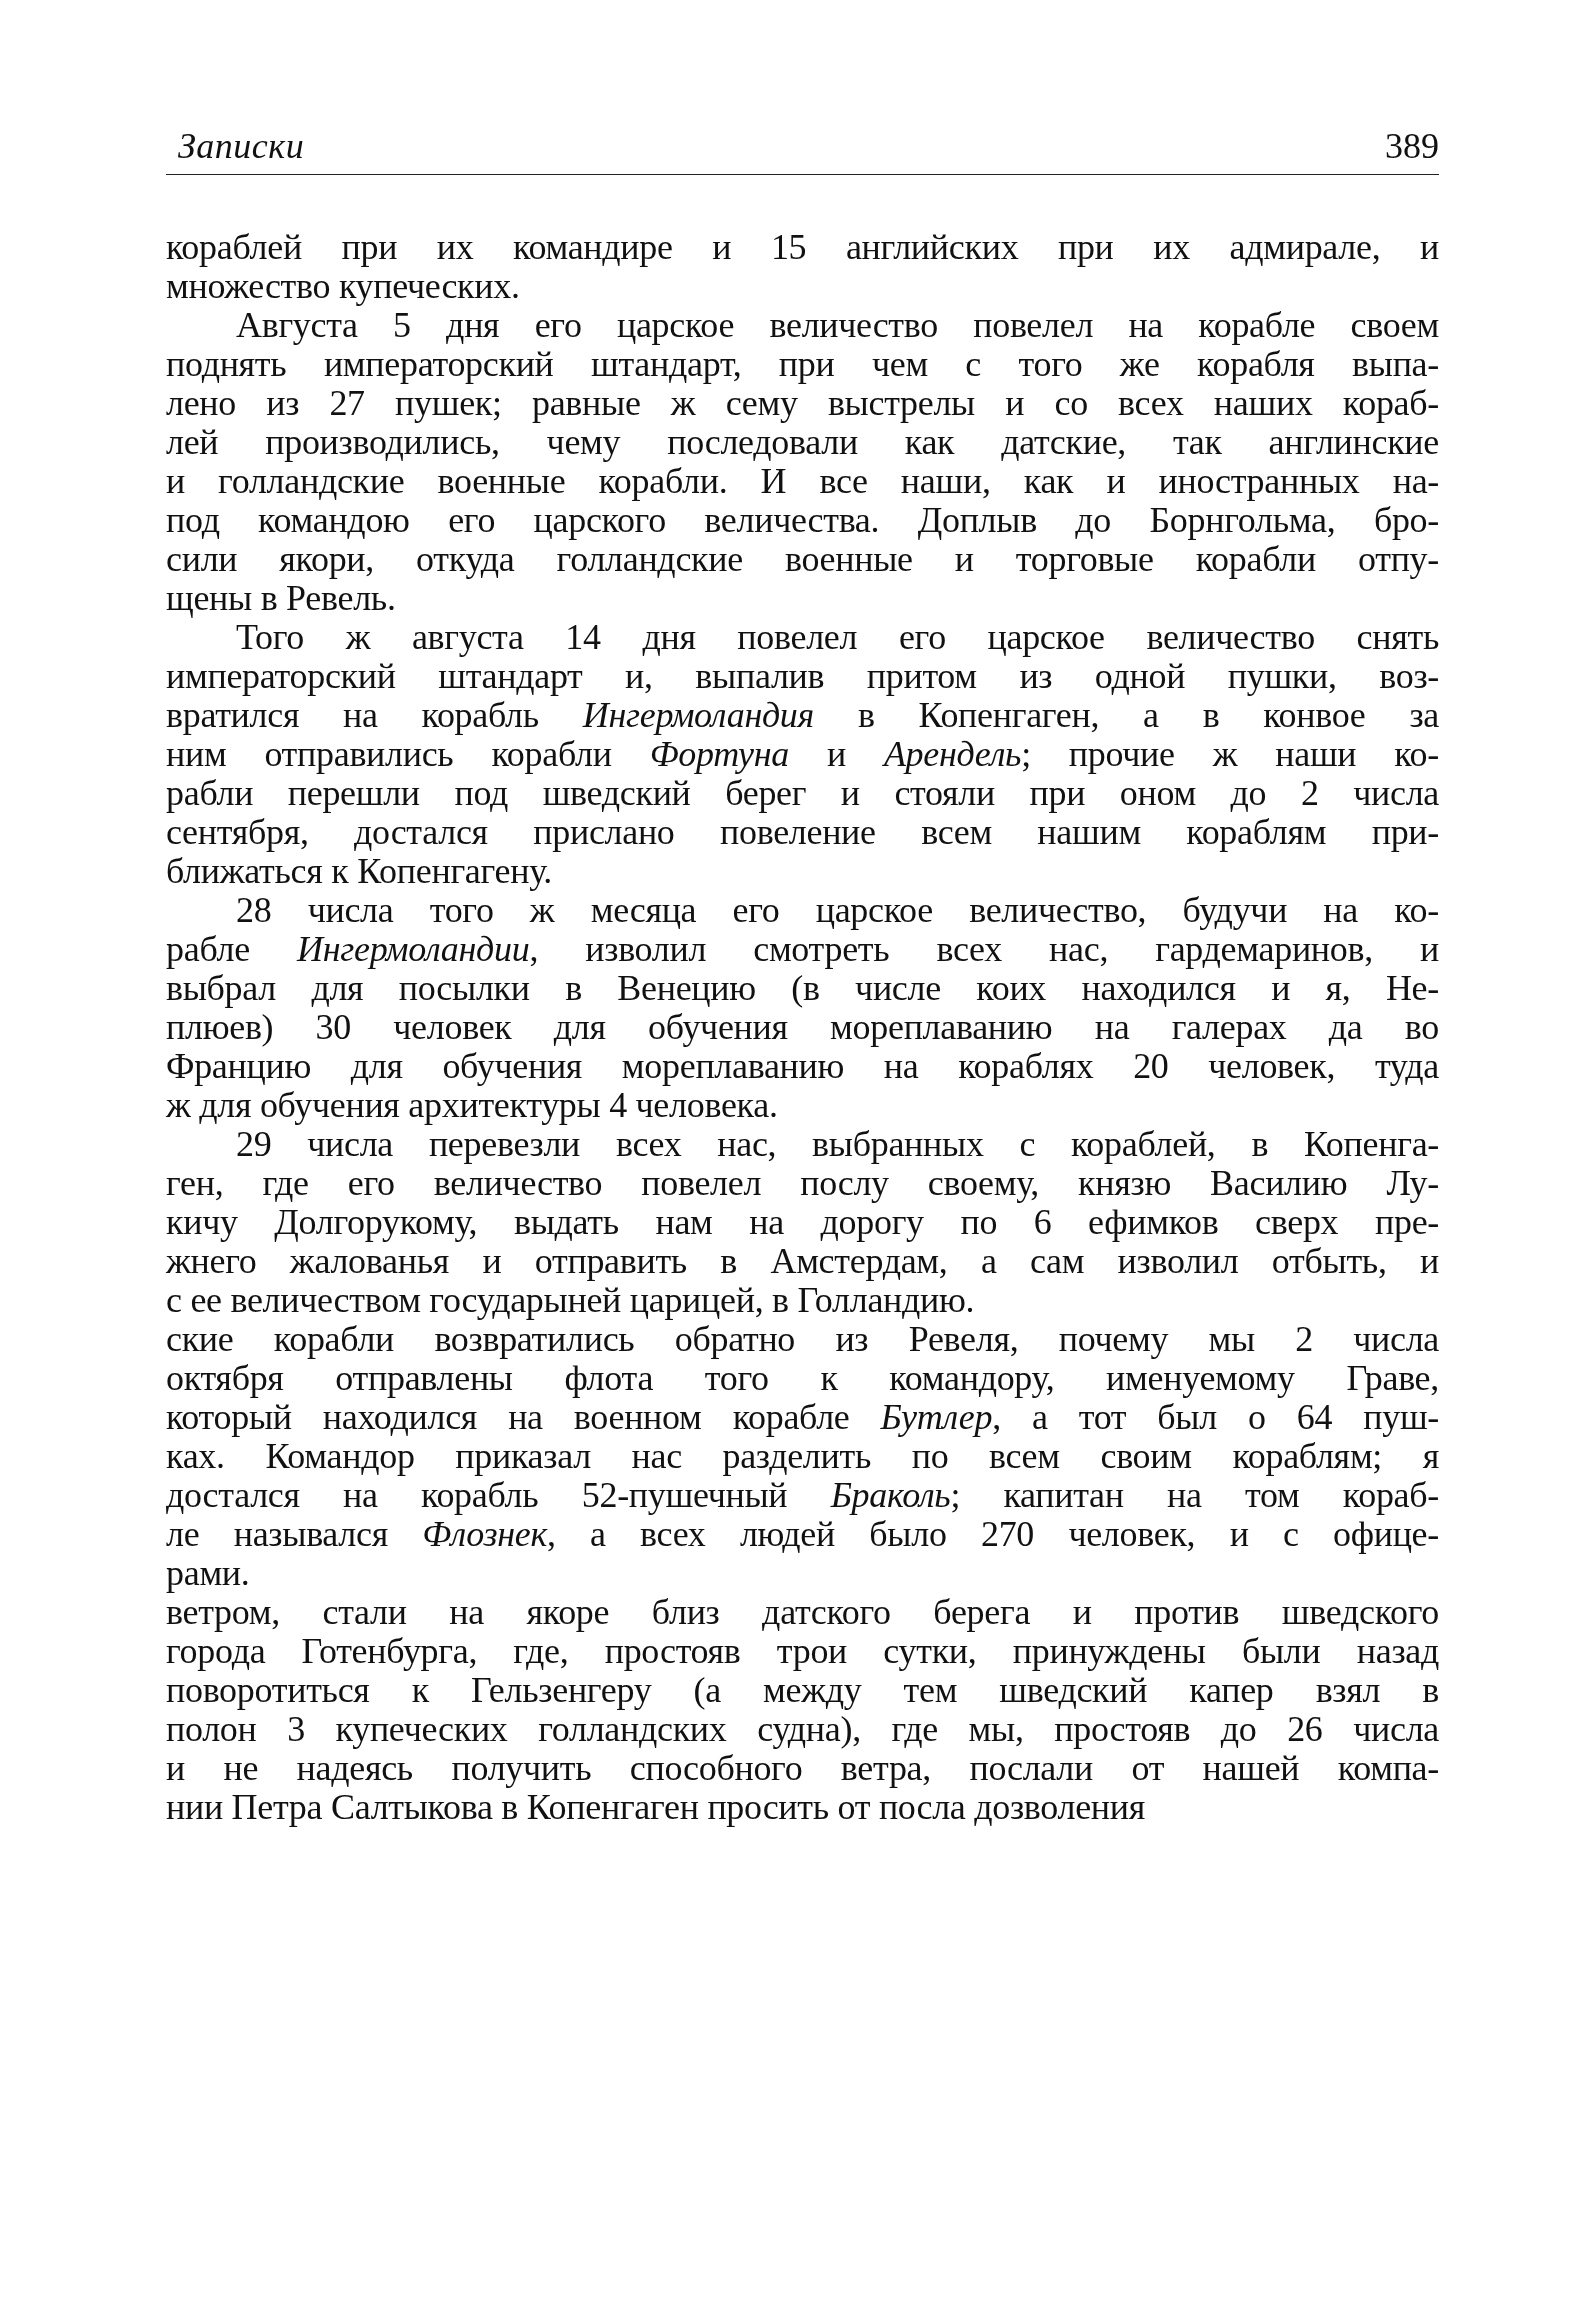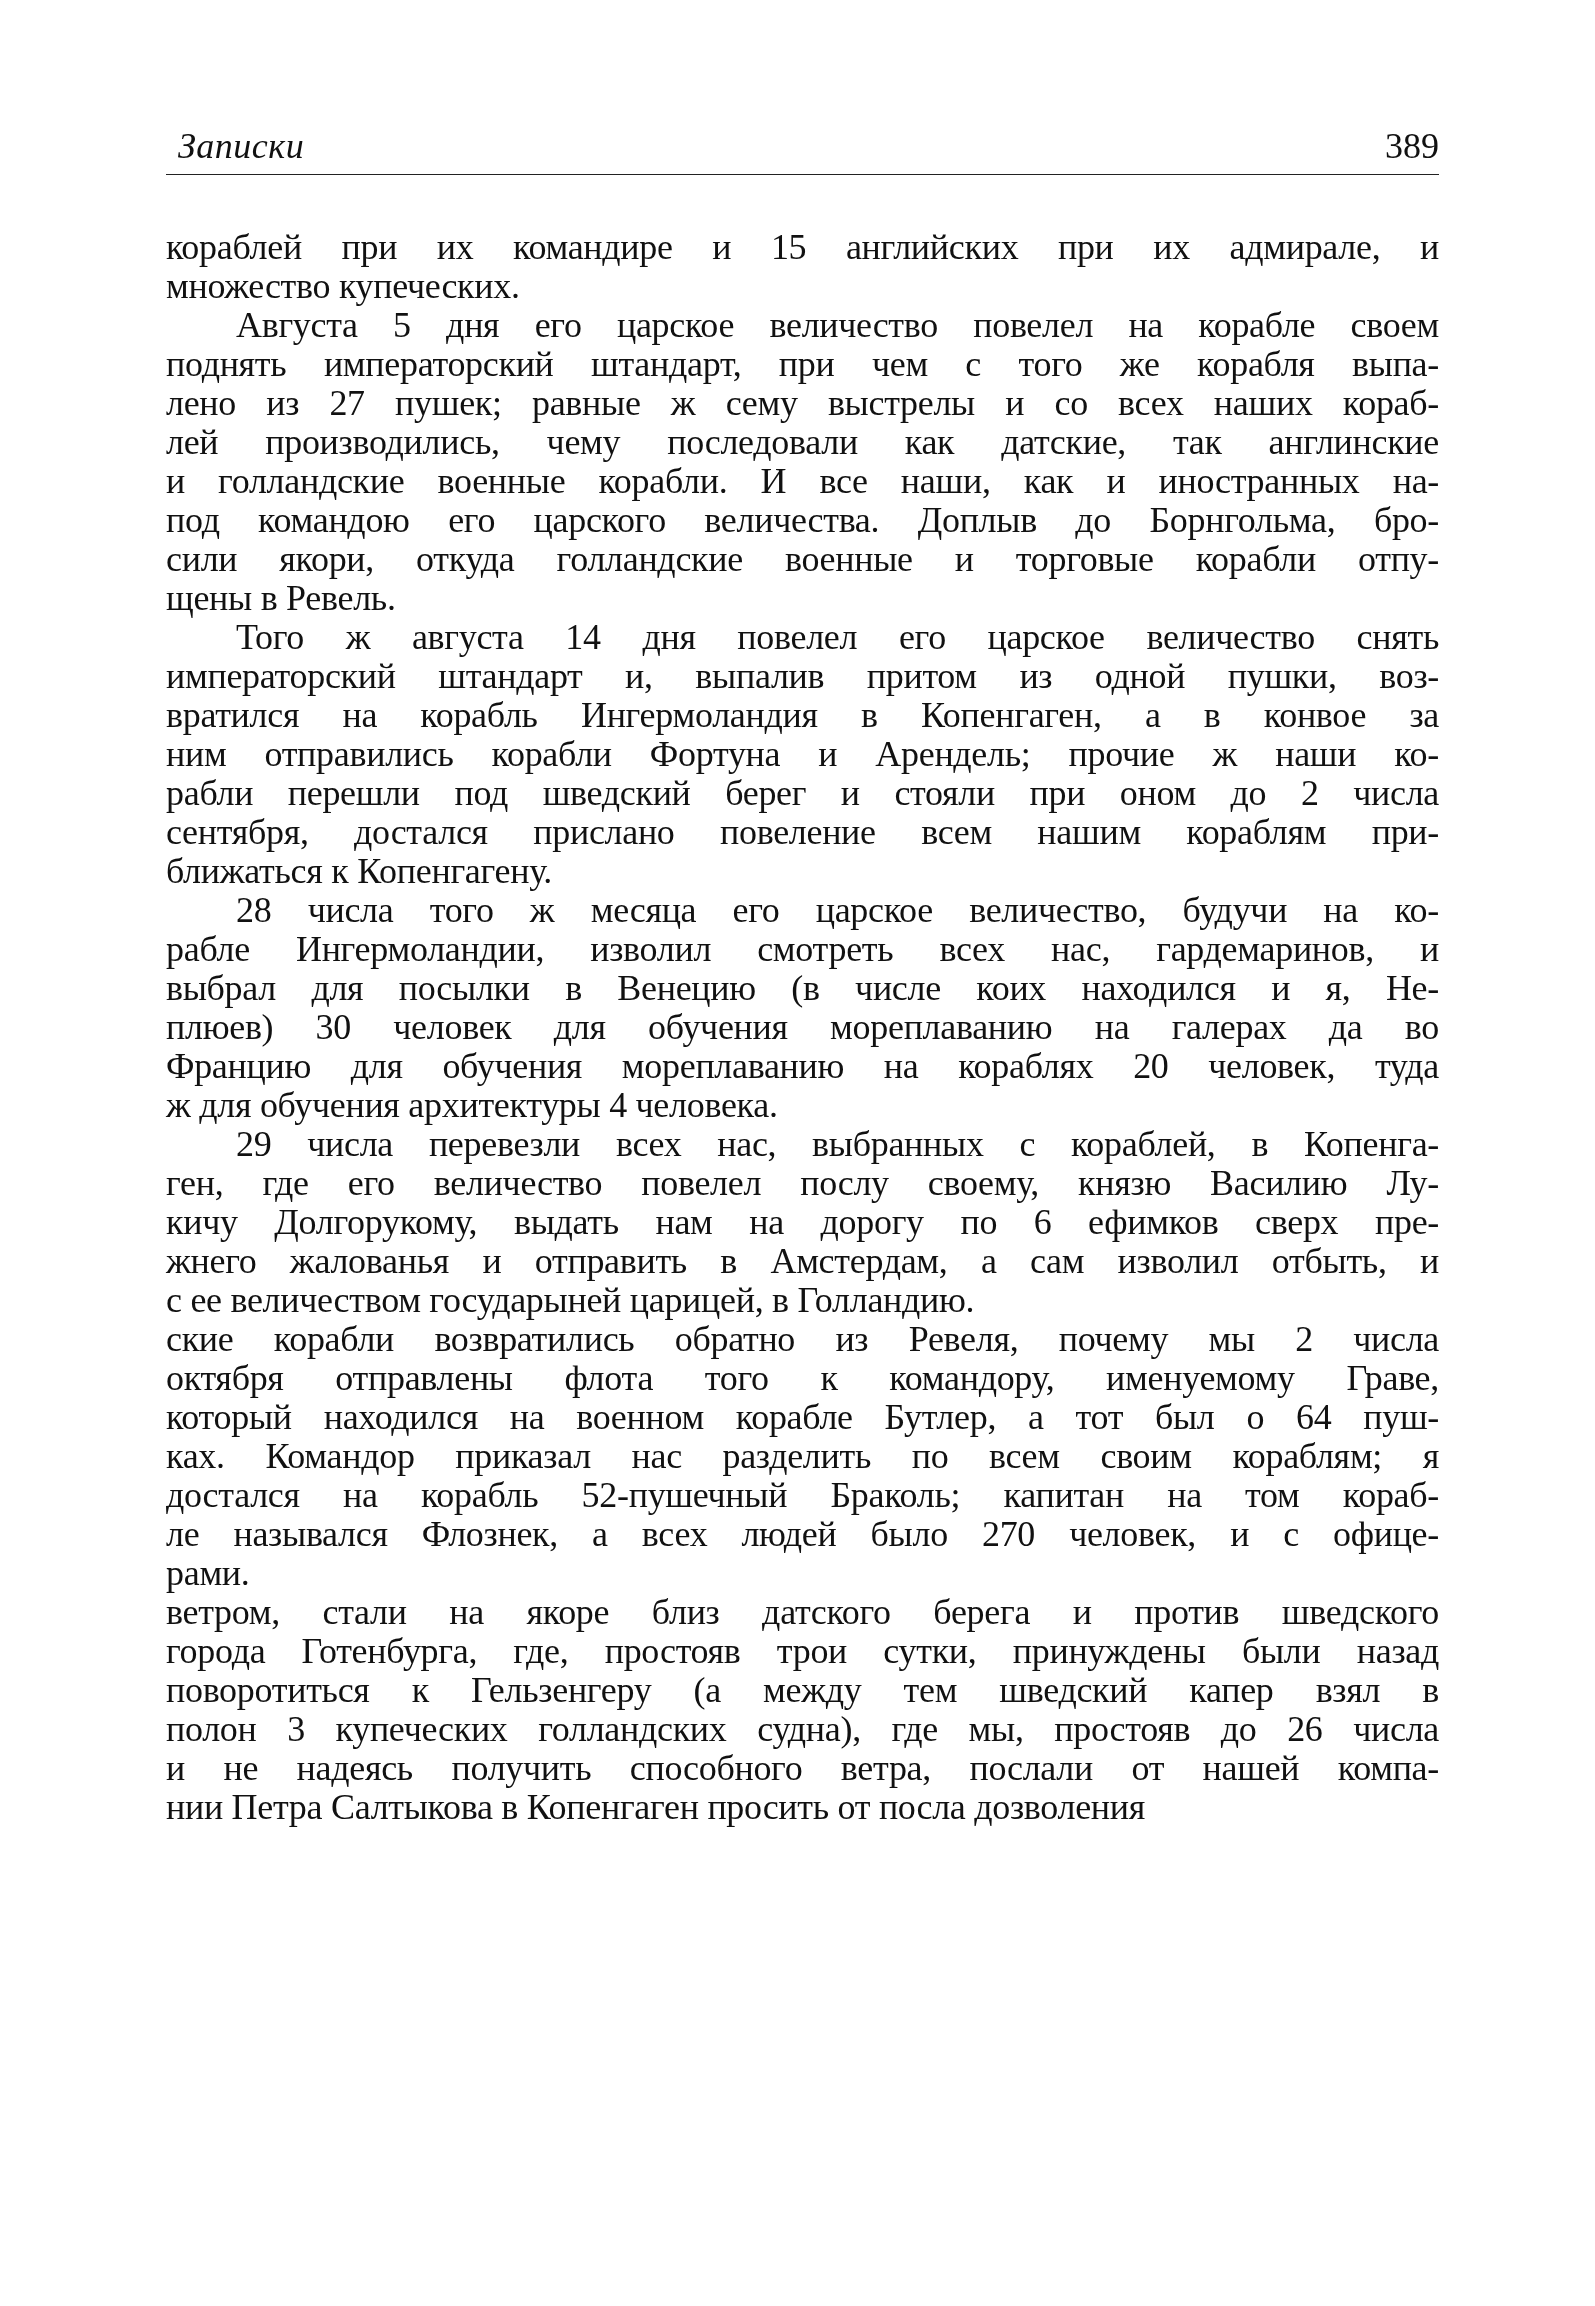--- a/index.html
+++ b/index.html
@@ -7,21 +7,21 @@
          font-family:"Liberation Serif","DejaVu Serif",serif; color:#111; }
   .header { position:absolute; left:166px; top:121px; width:1273px; height:53px;
             border-bottom:1.9px solid #222; }
   .header .title { position:absolute; left:0; top:3.8px; font-style:italic; font-size:36px; letter-spacing:0.5px;margin-left:12px; }
   .header .pageno { position:absolute; right:0; top:3.8px; font-size:36px; }
   .body { position:absolute; left:166px; top:228px; width:1273px; }
   .line { display:block; height:39px; line-height:39px; font-size:36px; white-space:nowrap;
           text-align:justify; text-align-last:justify; letter-spacing:-0.3px; }
   .line.last { text-align-last:left; }
   .line.indent { padding-left:70px; }
-  .ital { }
+  .ital { font-style:italic; }
 </style>
 </head>
 <body>
 
 <div class="header">
   <span class="title">Записки</span>
   <span class="pageno">389</span>
 </div>
 
 <div class="body" id="body-text">

